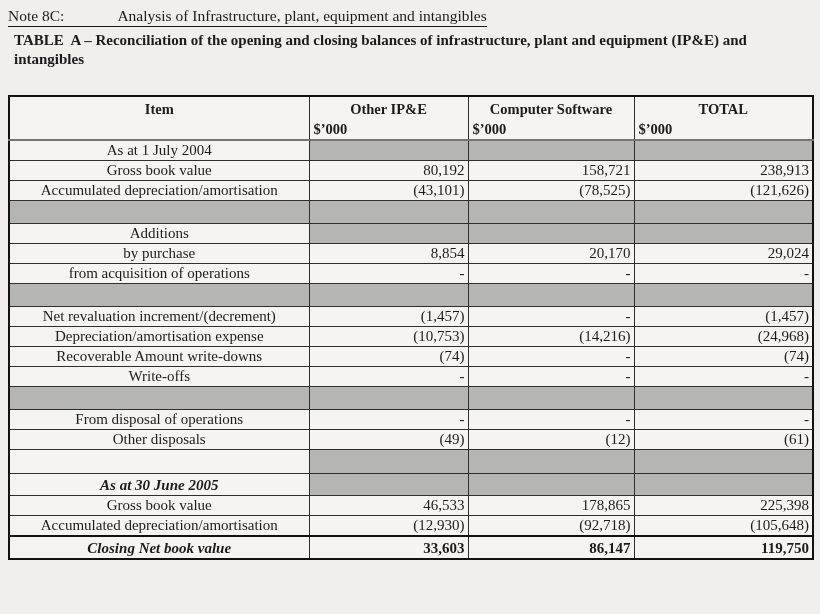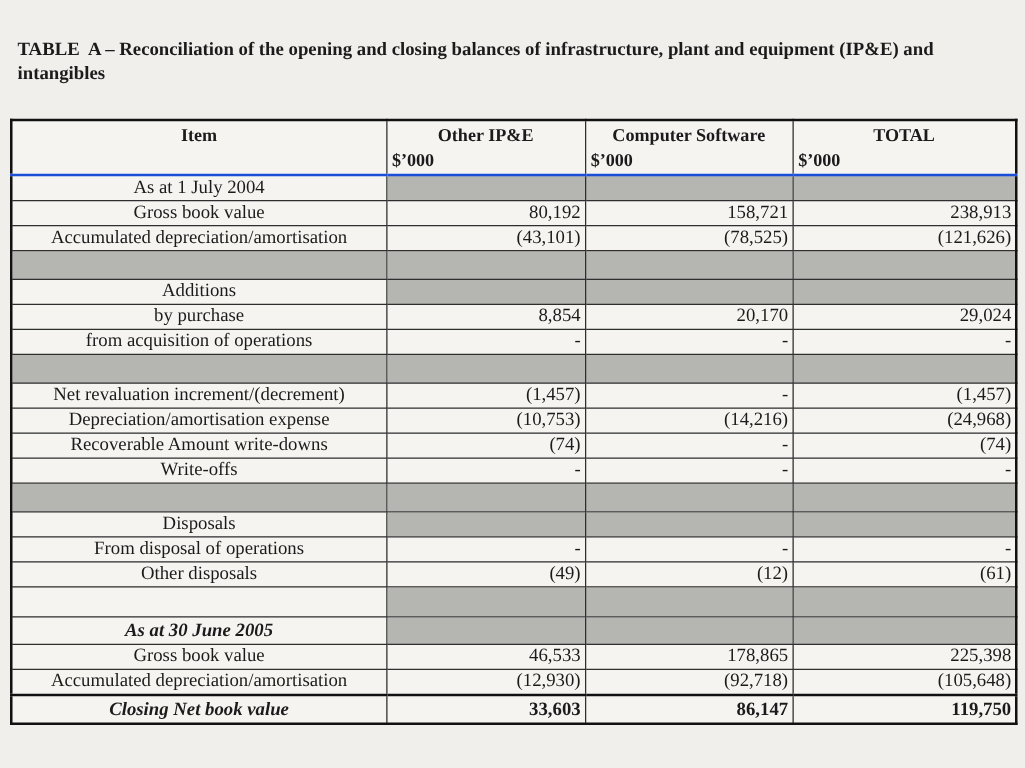--- a/index.html
+++ b/index.html
@@ -49,21 +49,21 @@
   col.c3{width:179px;}
   th,td{
     border:1px solid var(--line);
     background:var(--cell);
     vertical-align:bottom;
     overflow:hidden;
     white-space:nowrap;
   }
   thead th{
     height:43px;
-    border-bottom:2px solid #1d4ed8;
+    border-bottom:2px solid #737373;
     vertical-align:top;
     font-weight:bold;
     padding:3px 4px 1px 4px;
   }
   .h-label{text-align:center;font-size:14.5px;line-height:18px;}
   .h-unit{text-align:left;font-size:14.5px;line-height:18px;margin-top:2px;}
   td.c-item{text-align:center;padding:0 3px 1px 3px;line-height:18px;}
   td.c-num{text-align:right;padding:0 3px 1px 3px;line-height:18px;}
   
   tr.r-data td{height:20px;}
@@ -79,20 +79,23 @@
   tr.r-date-close td{height:22px;}
   tr.r-date-close td.c-item{font-weight:bold;font-style:italic;}
   tr.r-closing td{height:23px;border-top:2px solid #111;font-weight:bold;}
   tr.r-closing td.c-item{font-style:italic;}
 </style>
 </head>
 <body>
 
 <div class="paper">
 
+  <div class="note-line">
+    <span class="u"><span>Note 8C:</span><span class="tab"></span><span>Analysis of Infrastructure, plant, equipment and intangibles</span></span>
+  </div>
 
   <div class="caption">TABLE  A – Reconciliation of the opening and closing balances of infrastructure, plant and equipment (IP&amp;E) and intangibles</div>
 
   <table>
     <colgroup>
       <col class="c0">
         <col class="c1">
         <col class="c2">
         <col class="c3">
     </colgroup>
@@ -187,26 +190,20 @@
           <td class="c-num">-</td>
           <td class="c-num">-</td>
           <td class="c-num">-</td>
         </tr>
         <tr class="r-spacer">
           <td class="c-item"></td>
           <td class="c-num"></td>
           <td class="c-num"></td>
           <td class="c-num"></td>
         </tr>
-        <tr class="r-section">
-          <td class="c-item">Disposals</td>
-          <td class="c-num"></td>
-          <td class="c-num"></td>
-          <td class="c-num"></td>
-        </tr>
         <tr class="r-data">
           <td class="c-item">From disposal of operations</td>
           <td class="c-num">-</td>
           <td class="c-num">-</td>
           <td class="c-num">-</td>
         </tr>
         <tr class="r-data">
           <td class="c-item">Other disposals</td>
           <td class="c-num">(49)</td>
           <td class="c-num">(12)</td>

